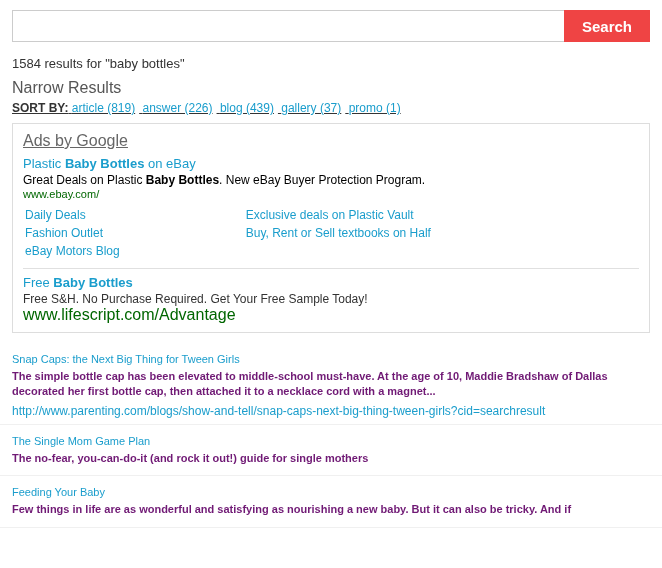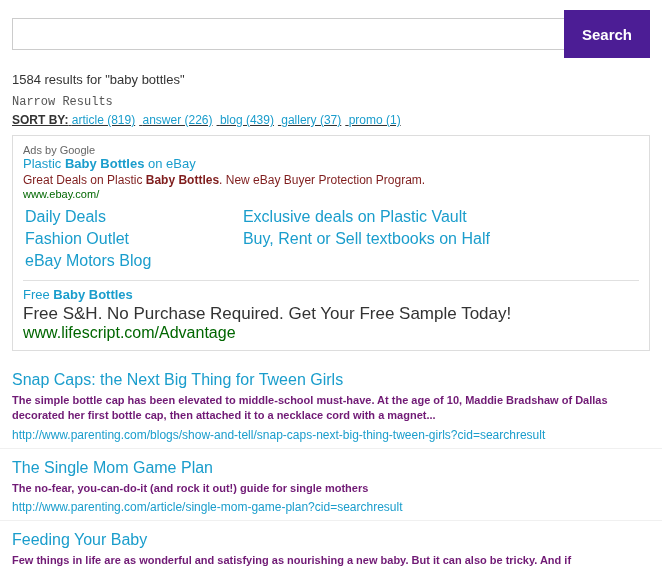--- a/index.html
+++ b/index.html
@@ -21,45 +21,44 @@
     .search-input {
       flex: 1;
       height: 32px;
       border: 1px solid #ccc;
       border-right: none;
       padding: 0 8px;
       font-size: 16px;
       outline: none;
     }
     .search-button {
-      height: 48px;
+      height: 32px;
       padding: 0 18px;
-      background: #4c1d95;
+      background: #ef4444;
       color: #fff;
       border: none;
       font-size: 15px;
       cursor: pointer;
       font-weight: bold;
     }
 
     
     .results-count {
       padding: 4px 12px 6px;
       font-size: 13px;
     }
     .results-count strong {
       font-weight: normal;
     }
 
     
     .narrow-results {
       padding: 2px 12px 2px;
-      font-size: 12px;
+      font-size: 16px;
       color: #555;
-      font-family: Liberation Mono, monospace;
     }
     .sort-by {
       padding: 2px 12px 8px;
       font-size: 12px;
       text-decoration: underline;
     }
     .sort-label {
       font-weight: bold;
     }
     .sort-link {
@@ -69,45 +68,47 @@
     }
 
     
     .ads-box {
       margin: 0 12px 10px;
       border: 1px solid #ddd;
       padding: 8px 10px;
       background: #fff;
     }
     .ads-by-google {
-      font-size: 11px;
+      font-size: 16px;
       color: #666;
+      margin-bottom: 6px;
+      text-decoration: underline;
     }
     .ad-title {
       font-size: 13px;
       color: #1a9dcc;
       text-decoration: none;
       display: block;
       margin-bottom: 2px;
     }
     .ad-title b { color: #1a9dcc; }
     .ad-desc {
       font-size: 12px;
-      color: #7f1d1d;
+      color: #000000;
       margin-bottom: 1px;
     }
     .ad-desc b { font-weight: bold; }
     .ad-url {
       font-size: 11px;
       color: #006600;
     }
     .ad-links-table {
       margin: 6px 0;
       width: 100%;
-      font-size: 16px;
+      font-size: 12px;
     }
     .ad-links-table td {
       vertical-align: top;
       padding-right: 20px;
       padding-bottom: 2px;
     }
     .ad-link {
       color: #1a9dcc;
       text-decoration: none;
     }
@@ -117,35 +118,35 @@
       margin: 6px 0;
     }
     .ad2-title {
       font-size: 13px;
       color: #1a9dcc;
       text-decoration: none;
       display: block;
       margin-bottom: 2px;
     }
     .ad2-desc {
-      font-size: 17px;
+      font-size: 12px;
       color: #333;
     }
     .ad2-url {
       font-size: 16px;
       color: #006600;
     }
 
     
     .result-item {
       padding: 10px 12px 6px;
       border-bottom: 1px solid #f0f0f0;
     }
     .result-title {
-      font-size: 16px;
+      font-size: 11px;
       color: #1a9dcc;
       text-decoration: none;
       font-weight: normal;
       display: block;
       margin-bottom: 4px;
     }
     .result-desc {
       font-size: 11px;
       color: #701a75;
       line-height: 1.4;
@@ -219,19 +220,18 @@
 
 <div class="result-item">
   <a href="#" class="result-title">Snap Caps: the Next Big Thing for Tween Girls</a>
   <div class="result-desc">The simple bottle cap has been elevated to middle-school must-have. At the age of 10, Maddie Bradshaw of Dallas decorated her first bottle cap, then attached it to a necklace cord with a magnet...</div>
   <a href="#" class="result-url">http://www.parenting.com/blogs/show-and-tell/snap-caps-next-big-thing-tween-girls?cid=searchresult</a>
 </div>
 
 <div class="result-item">
   <a href="#" class="result-title">The Single Mom Game Plan</a>
   <div class="result-desc">The no-fear, you-can-do-it (and rock it out!) guide for single mothers</div>
-  <a href="#" class="result-url">http://www.parenting.com/article/single-mom-game-plan?cid=searchresult</a>
 </div>
 
 <div class="result-item">
   <a href="#" class="result-title">Feeding Your Baby</a>
   <div class="result-desc">Few things in life are as wonderful and satisfying as nourishing a new baby. But it can also be tricky. And if</div>
 </div>
 
 </body></html>

